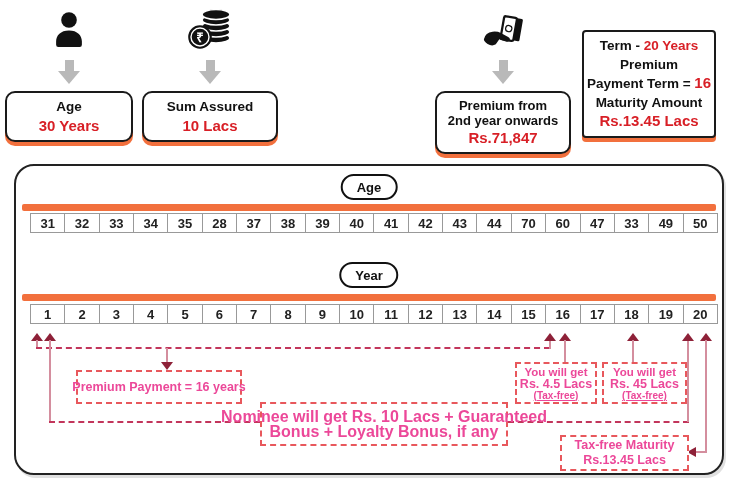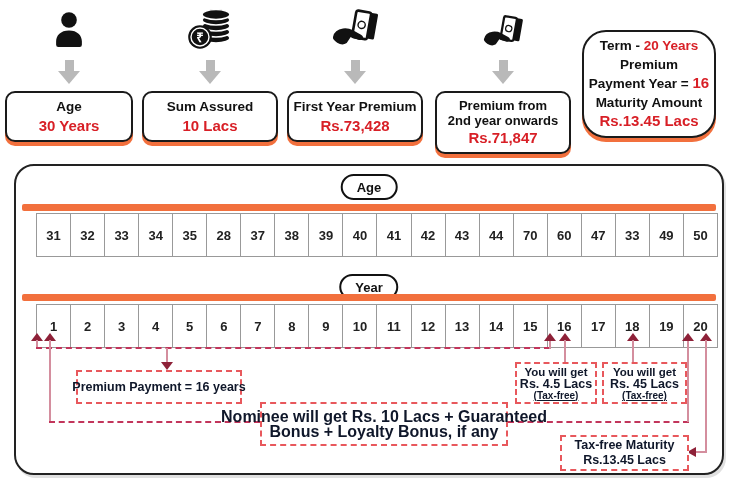--- a/index.html
+++ b/index.html
@@ -15,55 +15,55 @@
                 border-right:11px solid transparent;border-top:13px solid #b9b9b9;}
   .card{margin-top:7px;width:100%;box-sizing:border-box;background:#fff;
         border:2px solid #1a1a1a;border-radius:10px;box-shadow:0 4px 0 0 #f2703d;
         text-align:center;padding:6px 2px 5px 2px;}
   .card .t{font-size:13.5px;font-weight:bold;color:#111;line-height:16px;}
   .card .t2{font-size:13px;font-weight:bold;color:#111;line-height:15px;}
   .card .v{font-size:15px;font-weight:bold;color:#d81f26;line-height:18px;margin-top:2px;}
   .card4 .t2{line-height:14.5px;}
   .card4 .v{margin-top:1px;}
   #summary-card{position:absolute;left:582px;top:30px;width:134px;height:108px;box-sizing:border-box;
-        background:#fff;border:2px solid #1a1a1a;border-radius:24px;box-shadow:0 4px 0 0 #f2703d;
+        background:#fff;border:2px solid #1a1a1a;border-radius:4px;box-shadow:0 4px 0 0 #f2703d;
         display:flex;flex-direction:column;justify-content:center;text-align:center;}
   #summary-card .ln{font-size:13.5px;font-weight:bold;color:#111;line-height:18.5px;}
   #summary-card .red{color:#d81f26;}
   #summary-card .big{font-size:15px;}
 
   
   #panel{position:absolute;left:14px;top:164px;width:710px;height:311px;box-sizing:border-box;
          border:2px solid #222;border-radius:20px;background:#fff;
          box-shadow:2px 3px 0 rgba(0,0,0,0.12);}
   .pill{position:absolute;left:50%;transform:translateX(-50%);height:26px;box-sizing:border-box;
         border:2px solid #111;border-radius:13px;background:#fff;padding:0 14px;
         display:flex;align-items:center;font-size:13px;font-weight:bold;color:#111;}
   .obar{position:absolute;left:6px;right:6px;height:7px;background:#f2703d;border-radius:2px;}
-  .trow{position:absolute;left:20px;right:4px;height:44px;display:flex;}
+  .trow{position:absolute;left:14px;right:4px;height:20px;display:flex;}
   .cell{flex:1;box-sizing:border-box;border:1px solid #999;margin-left:-1px;background:#fff;
         display:flex;align-items:center;justify-content:center;
         font-size:13px;font-weight:bold;color:#222;}
   .cell:first-child{margin-left:0;}
 
   
   .vline{position:absolute;width:2px;background:#d48e9e;}
   .hline{position:absolute;height:2px;background:#d48e9e;}
   .hdash{position:absolute;height:0;border-top:2px dashed #c2355b;}
   .tri-up{position:absolute;width:0;height:0;border-left:6px solid transparent;
           border-right:6px solid transparent;border-bottom:8px solid #8e2138;}
   .tri-down{position:absolute;width:0;height:0;border-left:6px solid transparent;
           border-right:6px solid transparent;border-top:8px solid #8e2138;}
   .tri-left{position:absolute;width:0;height:0;border-top:5px solid transparent;
           border-bottom:5px solid transparent;border-right:9px solid #8e2138;}
 
   
   .note{position:absolute;box-sizing:border-box;border:2px dashed #e8585c;background:#fff;
         display:flex;flex-direction:column;align-items:center;justify-content:center;
-        text-align:center;color:#0f172a;font-weight:bold;}
+        text-align:center;color:#ec4899;font-weight:bold;}
   #premium-note{left:60px;top:204px;width:166px;height:34px;font-size:12.5px;white-space:nowrap;}
   #nominee-note{left:244px;top:236px;width:248px;height:44px;font-size:16px;line-height:15px;white-space:nowrap;}
   #benefit16-note{left:499px;top:196px;width:82px;height:42px;}
   #benefit18-note{left:586px;top:196px;width:85px;height:42px;}
   .benefit-l1{font-size:11.5px;line-height:12.5px;white-space:nowrap;}
   .benefit-l2{font-size:12.5px;line-height:13.5px;white-space:nowrap;}
   .benefit-note-small{font-size:10px;line-height:8.5px;white-space:nowrap;text-decoration:underline;}
   #maturity-note{left:544px;top:269px;width:129px;height:36px;font-size:12.5px;line-height:15px;white-space:nowrap;}
 
   svg .ink{fill:#111;}
@@ -108,40 +108,20 @@
     <div class="garrow">
         <div class="stem"></div>
         <div class="head"></div>
       </div>
     <div class="card">
       <div class="t">Sum Assured</div>
       <div class="v">10 Lacs</div>
     </div>
   </div>
 
-  <div class="top-col" style="left:287px;width:136px;">
-    <div class="icon-slot">
-      <svg width="48" height="44" viewBox="0 0 48 44">
-        <g transform="rotate(10 34 18)">
-          <rect x="34" y="4" width="11" height="26" rx="1.5" class="ink"></rect>
-          <rect x="23" y="4" width="15" height="27" rx="2" fill="#fff" stroke="#111" stroke-width="2.6"></rect>
-          <circle cx="30.5" cy="17.5" r="3.6" fill="none" stroke="#111" stroke-width="1.4"></circle>
-        </g>
-        <path class="ink" d="M2 29 q1.5-7.5 10-8.5 q5.5-.6 9.5 1.6 l8.5 4.6 q3.2 1.8 1.4 4.2 q-1.5 1.8-4.2.8 l-7.5-2.6 -4 6 q-4.5 2.8-9.5-.4 q-5-3.4-4.2-5.7z"></path>
-      </svg>
-    </div>
-    <div class="garrow">
-        <div class="stem"></div>
-        <div class="head"></div>
-      </div>
-    <div class="card">
-      <div class="t">First Year Premium</div>
-      <div class="v">Rs.73,428</div>
-    </div>
-  </div>
 
   <div class="top-col" style="left:435px;width:136px;">
     <div class="icon-slot">
       <svg width="42" height="38" viewBox="0 0 48 44">
         <g transform="rotate(10 34 18)">
           <rect x="34" y="4" width="11" height="26" rx="1.5" class="ink"></rect>
           <rect x="23" y="4" width="15" height="27" rx="2" fill="#fff" stroke="#111" stroke-width="2.6"></rect>
           <circle cx="30.5" cy="17.5" r="3.6" fill="none" stroke="#111" stroke-width="1.4"></circle>
         </g>
         <path class="ink" d="M2 29 q1.5-7.5 10-8.5 q5.5-.6 9.5 1.6 l8.5 4.6 q3.2 1.8 1.4 4.2 q-1.5 1.8-4.2.8 l-7.5-2.6 -4 6 q-4.5 2.8-9.5-.4 q-5-3.4-4.2-5.7z"></path>
@@ -154,21 +134,21 @@
     <div class="card card4">
       <div class="t2">Premium from</div>
       <div class="t2">2nd year onwards</div>
       <div class="v">Rs.71,847</div>
     </div>
   </div>
 
   <div id="summary-card">
     <div class="ln"><span>Term -</span> <span class="red">20 Years</span></div>
     <div class="ln">Premium</div>
-    <div class="ln"><span>Payment Year = </span><span class="red big">16</span></div>
+    <div class="ln"><span>Payment Term = </span><span class="red big">16</span></div>
     <div class="ln">Maturity Amount</div>
     <div class="ln red big">Rs.13.45 Lacs</div>
   </div>
 
   <div id="panel">
 
     <div class="pill" style="top:8px;">Age</div>
     <div class="obar" style="top:38px;"></div>
     <div class="trow" style="top:47px;">
         <div class="cell">31</div>
@@ -186,21 +166,21 @@
         <div class="cell">43</div>
         <div class="cell">44</div>
         <div class="cell">70</div>
         <div class="cell">60</div>
         <div class="cell">47</div>
         <div class="cell">33</div>
         <div class="cell">49</div>
         <div class="cell">50</div>
       </div>
 
-    <div class="pill" style="top:96px;margin-top:12px;">Year</div>
+    <div class="pill" style="top:96px;">Year</div>
     <div class="obar" style="top:128px;"></div>
     <div class="trow" style="top:138px;">
         <div class="cell">1</div>
         <div class="cell">2</div>
         <div class="cell">3</div>
         <div class="cell">4</div>
         <div class="cell">5</div>
         <div class="cell">6</div>
         <div class="cell">7</div>
         <div class="cell">8</div>

